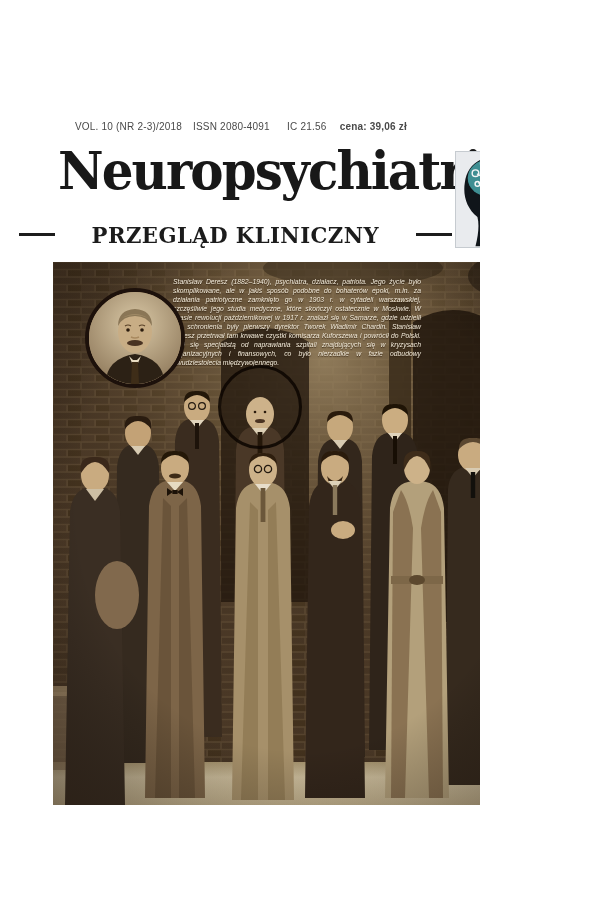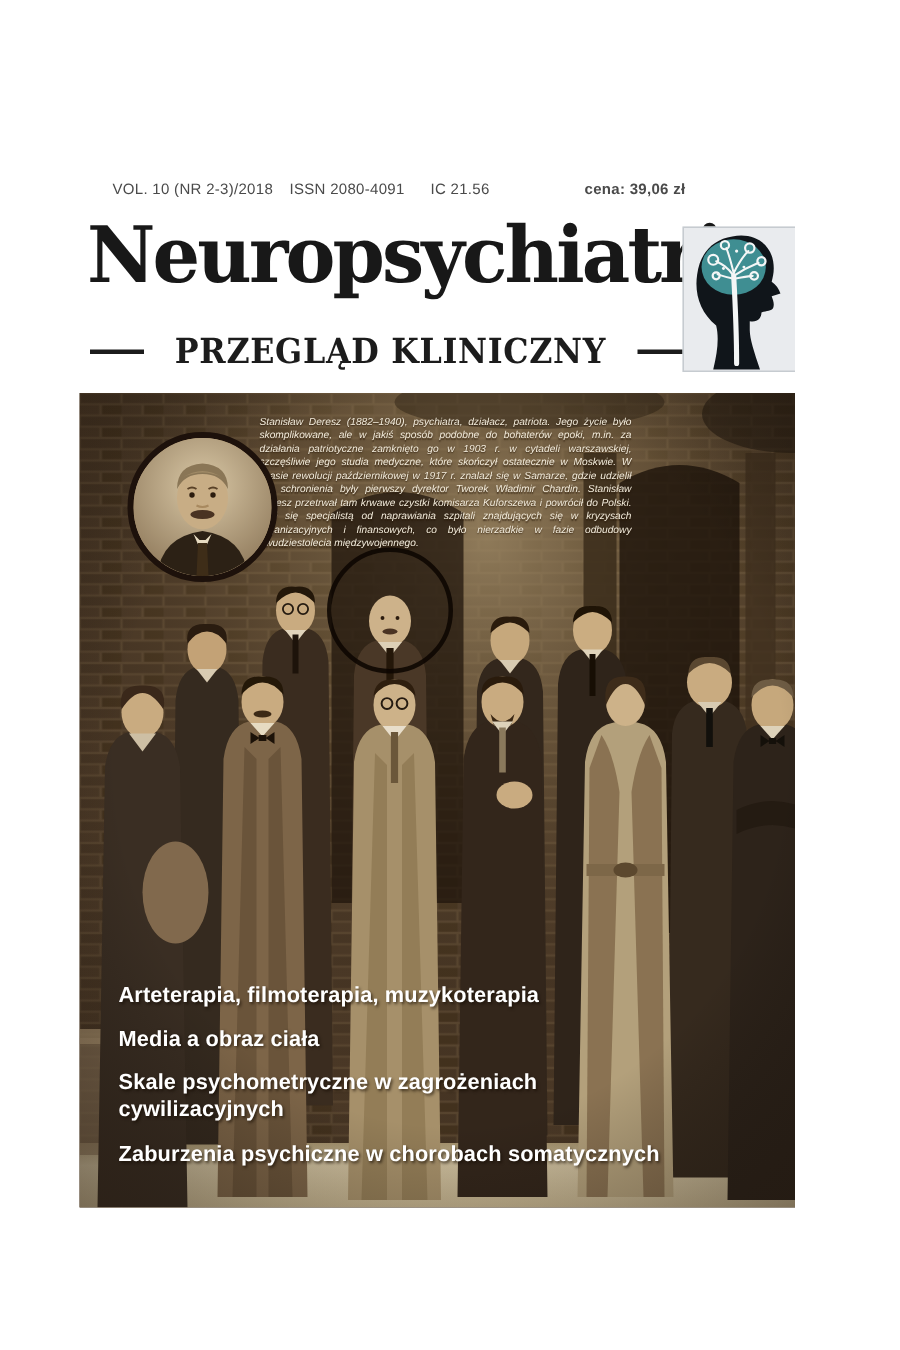--- a/index.html
+++ b/index.html
@@ -1,35 +1,35 @@
 <!DOCTYPE html>
 <html><head>
 <meta charset="utf-8">
 <style>
   html,body{margin:0;padding:0;background:#ffffff;}
   .page{
-    position:relative;width:530px;height:900px;background:#ffffff;overflow:hidden;
+    position:relative;width:480px;height:900px;background:#ffffff;overflow:hidden;
     font-family:"Liberation Sans",sans-serif;
   }
   
   .inforow span{position:absolute;top:121px;font-size:10px;color:#4a4a4a;letter-spacing:.2px;}
   .info-vol{left:75px;}
   .info-issn{left:193px;}
   .info-ic{left:287px;}
   .info-price{right:73px;font-weight:bold;color:#3c3c3c;}
   
   .title{
     position:absolute;left:58px;top:140px;width:396px;
     font-family:"DejaVu Serif",serif;font-weight:bold;font-size:52px;
     letter-spacing:-2px;color:#181818;white-space:nowrap;
     transform:scaleX(.96);transform-origin:left;
   }
   .subtitle-row{
     position:absolute;left:60px;top:221px;width:392px;
-    display:flex;align-items:center;justify-content:flex-start;gap:8px;
+    display:flex;align-items:center;justify-content:flex-end;gap:24px;
   }
   .subtitle-dash{width:36px;height:3px;background:#1c1c1c;flex:0 0 auto;}
   .subtitle{
     font-family:"DejaVu Serif",serif;font-weight:bold;font-size:23px;
     color:#1c1c1c;letter-spacing:.5px;white-space:nowrap;transform:scaleX(.92);
   }
   
   .logo-box{
     position:absolute;left:455px;top:151px;width:78px;height:97px;
     background:#e9ebee;border:1px solid #c6cbd0;box-sizing:border-box;
@@ -295,21 +295,15 @@
         <circle cx="39" cy="38" r="1.8" fill="#2b1c0e"></circle>
         <circle cx="53" cy="38" r="1.8" fill="#2b1c0e"></circle>
         <path d="M36,34 Q39,32 42,34 M50,34 Q53,32 56,34" stroke="#5a4228" stroke-width="1.2" fill="none"></path>
         <ellipse cx="46" cy="51" rx="8" ry="3" fill="#4a3322"></ellipse>
         <path d="M42,45 Q46,47 50,45" stroke="#a8895f" stroke-width="1.4" fill="none"></path>
       </svg>
     </div>
 
     <div class="annotation-circle"></div>
 
-    <ul class="topics">
-      <li>Arteterapia, filmoterapia, muzykoterapia</li>
-      <li>Media a obraz ciała</li>
-      <li>Skale psychometryczne w zagrożeniach cywilizacyjnych</li>
-      <li>Zaburzenia psychiczne w chorobach somatycznych</li>
-    </ul>
   </div>
 
 </div>
 
 </body></html>

